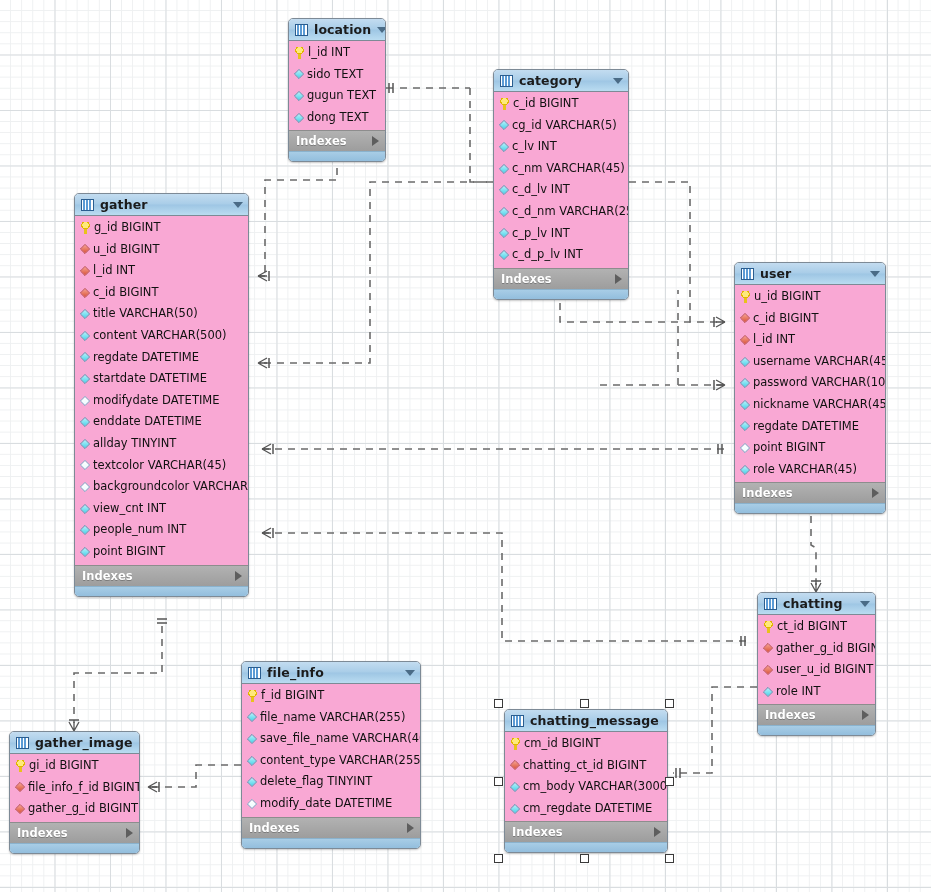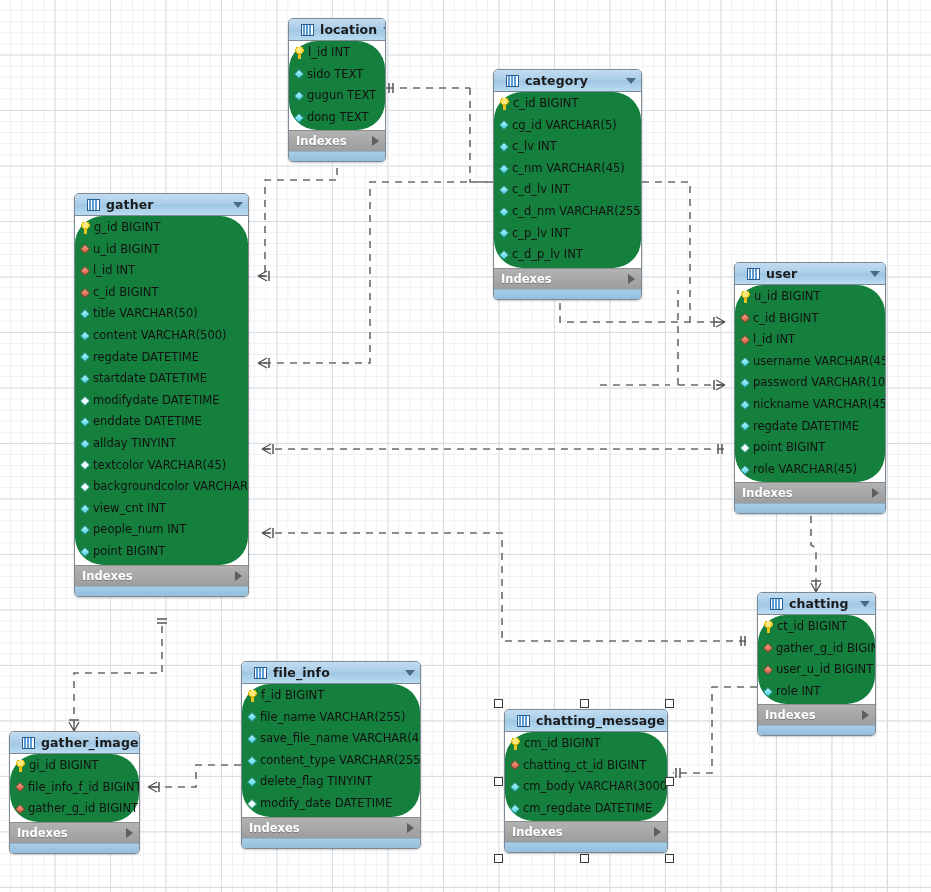--- a/index.html
+++ b/index.html
@@ -31,21 +31,21 @@
     border-radius: 5px;
     background: #ffffff;
     box-shadow: 0 1px 2px rgba(0,0,0,0.22);
     overflow: hidden;
   }
   .tbl-hdr {
     height: 22px;
     box-sizing: border-box;
     display: flex;
     align-items: center;
-    padding: 0 5px 0 12px;
+    padding: 0 5px 0 6px;
     background: linear-gradient(to bottom, #c3dcf0 0%, #a9cde8 48%, #9ec6e4 52%, #badcf1 100%);
     border-bottom: 1px solid #7d8a96;
   }
   .tbl-icon {
     width: 13px; height: 12px;
     flex: 0 0 auto;
     margin-right: 6px;
     box-sizing: border-box;
     border: 1px solid #2a5d8f;
     background:
@@ -67,21 +67,21 @@
     white-space: nowrap;
   }
   .tbl-caret {
     flex: 0 0 auto;
     width: 0; height: 0;
     border-left: 5px solid transparent;
     border-right: 5px solid transparent;
     border-top: 6px solid #4a6b86;
     margin-left: 6px;
   }
-  .cols { background: #15803d; padding: 1px 0 2px 0; border-radius: 28px; }
+  .cols { background: #f9a8d4; padding: 1px 0 2px 0; }
   .col {
     height: 21.6px;
     box-sizing: border-box;
     display: flex;
     align-items: center;
     padding-left: 5px;
     font-size: 11.5px;
     color: #111111;
     white-space: nowrap;
   }
@@ -248,21 +248,21 @@
             <span class="ci ci-d ci-nn"></span>
             <span class="col-name">dong TEXT</span>
           </div>
         </div>
         <div class="idx">
           <span class="idx-label">Indexes</span>
           <span class="idx-arrow"></span>
         </div>
         <div class="foot"></div>
       </div>
-      <div class="tbl" style="left: 493px; top: 69px; width: 149px;">
+      <div class="tbl" style="left: 493px; top: 69px; width: 136px;">
         <div class="tbl-hdr">
           <span class="tbl-icon"></span>
           <span class="tbl-name">category</span>
           <span class="tbl-caret"></span>
         </div>
         <div class="cols">
           <div class="col">
             <span class="ci ci-key"></span>
             <span class="col-name">c_id BIGINT</span>
           </div>

